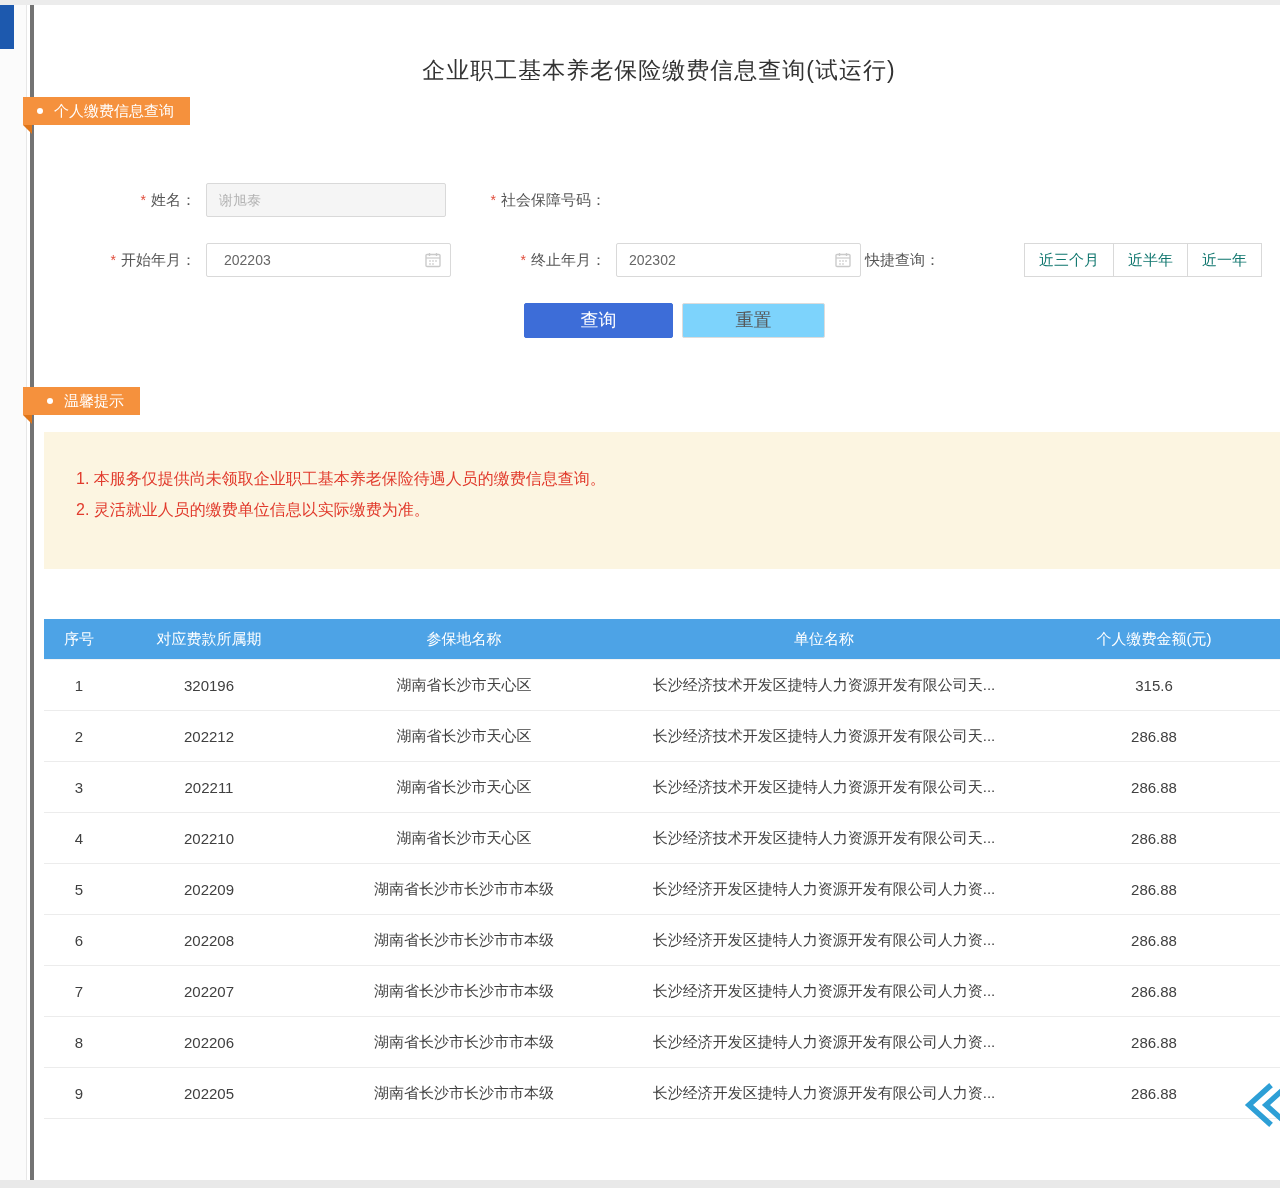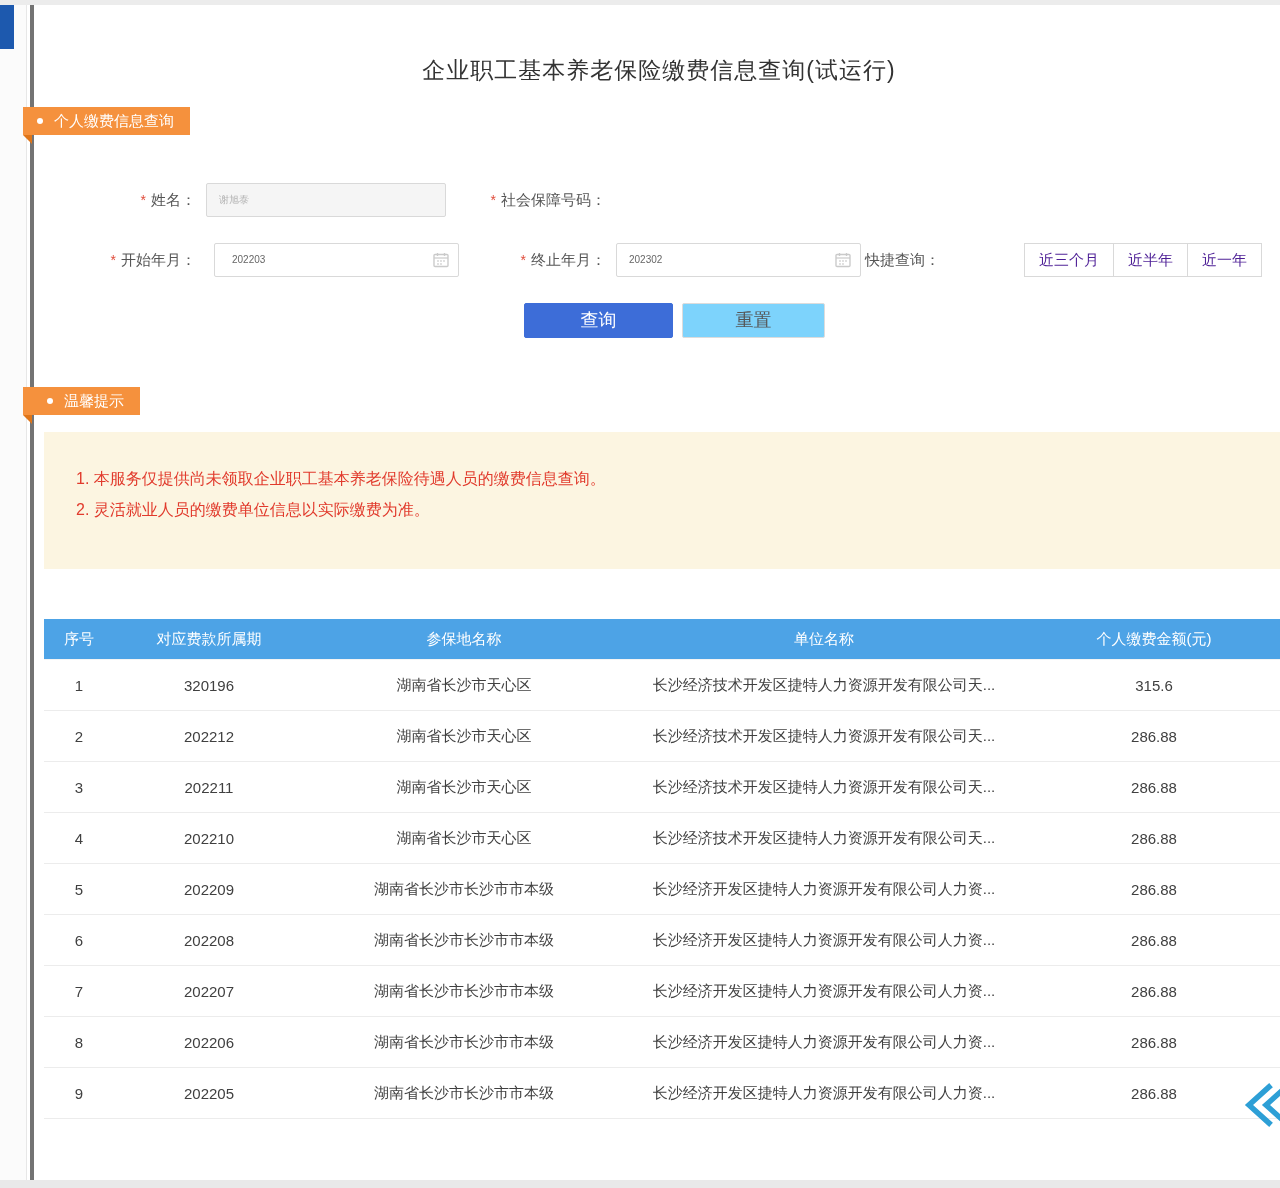--- a/index.html
+++ b/index.html
@@ -16,43 +16,43 @@
   .main{position:absolute;left:30px;top:5px;width:1250px;height:1183px;background:#fff;border-left:4px solid #737373;}
 
   .page-title{position:absolute;top:50px;left:0;width:100%;text-align:center;font-size:23px;color:#333;letter-spacing:1px;}
 
   
   .ribbon{position:absolute;left:-11px;height:28px;background:#f5913d;color:#fff;
     display:flex;align-items:center;gap:11px;padding:0 16px 0 14px;font-size:15px;}
   .ribbon .dot{width:6px;height:6px;border-radius:50%;background:#fff;display:inline-block;}
   .ribbon .fold{position:absolute;left:0;top:100%;width:0;height:0;
     border-top:9px solid #df7518;border-left:9px solid transparent;}
-  .ribbon-query{top:102px;align-items:center;}
+  .ribbon-query{top:92px;align-items:center;}
   .ribbon-tips{top:382px;padding-left:24px;}
 
   
   .form{position:absolute;left:0;top:178px;width:1250px;}
   .form-row{position:relative;height:34px;margin-bottom:26px;}
   .f-label{position:absolute;top:0;height:34px;line-height:34px;text-align:right;font-size:15px;color:#555;white-space:nowrap;}
   .req{color:#e04b3a;margin-right:5px;font-size:14px;}
   .f-input{position:absolute;top:0;height:32px;border:1px solid #d9d9d9;border-radius:2px;
-    background:#fff;font-size:10px;line-height:32px;padding:0 12px;box-sizing:content-box;color:#666;}
+    background:#fff;font-size:14px;line-height:32px;padding:0 12px;box-sizing:content-box;color:#666;}
   .f-input.disabled{background:#f5f5f5;color:#b3b3b3;}
   .lbl-name{left:0;width:162px;}
   .inp-name{left:172px;width:214px;}
   .lbl-ssn{left:408px;width:164px;}
   .inp-ssn{left:582px;width:219px;}
   .lbl-start{left:0;width:162px;}
-  .inp-date1{left:180px;width:214px;padding-left:17px;}
+  .inp-date1{left:172px;width:214px;padding-left:17px;}
   .lbl-end{left:408px;width:164px;}
   .inp-date2{left:582px;width:219px;}
   .cal-icon{position:absolute;right:9px;top:8px;opacity:.75;}
   .lbl-quick{left:828px;width:78px;}
   .quick-group{position:absolute;left:990px;top:0;display:flex;}
-  .quick-btn{height:32px;line-height:32px;border:1px solid #d9d9d9;background:#fff;color:#4c1d95;
+  .quick-btn{height:32px;line-height:32px;border:1px solid #d9d9d9;background:#fff;color:#0f766e;
     font-size:15px;padding:0 14px;margin-left:-1px;cursor:pointer;white-space:nowrap;}
   .quick-btn:first-child{margin-left:0;}
 
   .btn-row{position:relative;height:33px;margin-top:0;}
   .btn{height:33px;border-radius:2px;font-size:18px;cursor:pointer;text-align:center;line-height:33px;}
   .btn-query{position:absolute;left:490px;width:147px;background:#3d6dd8;color:#fff;border:1px solid #3d6dd8;}
   .btn-reset{position:absolute;left:648px;width:141px;background:#7dd3fc;color:#555;border:1px solid #dcdcdc;}
 
   
   .notice{position:absolute;left:10px;top:427px;width:1240px;height:137px;background:#fcf5e1;box-sizing:border-box;

